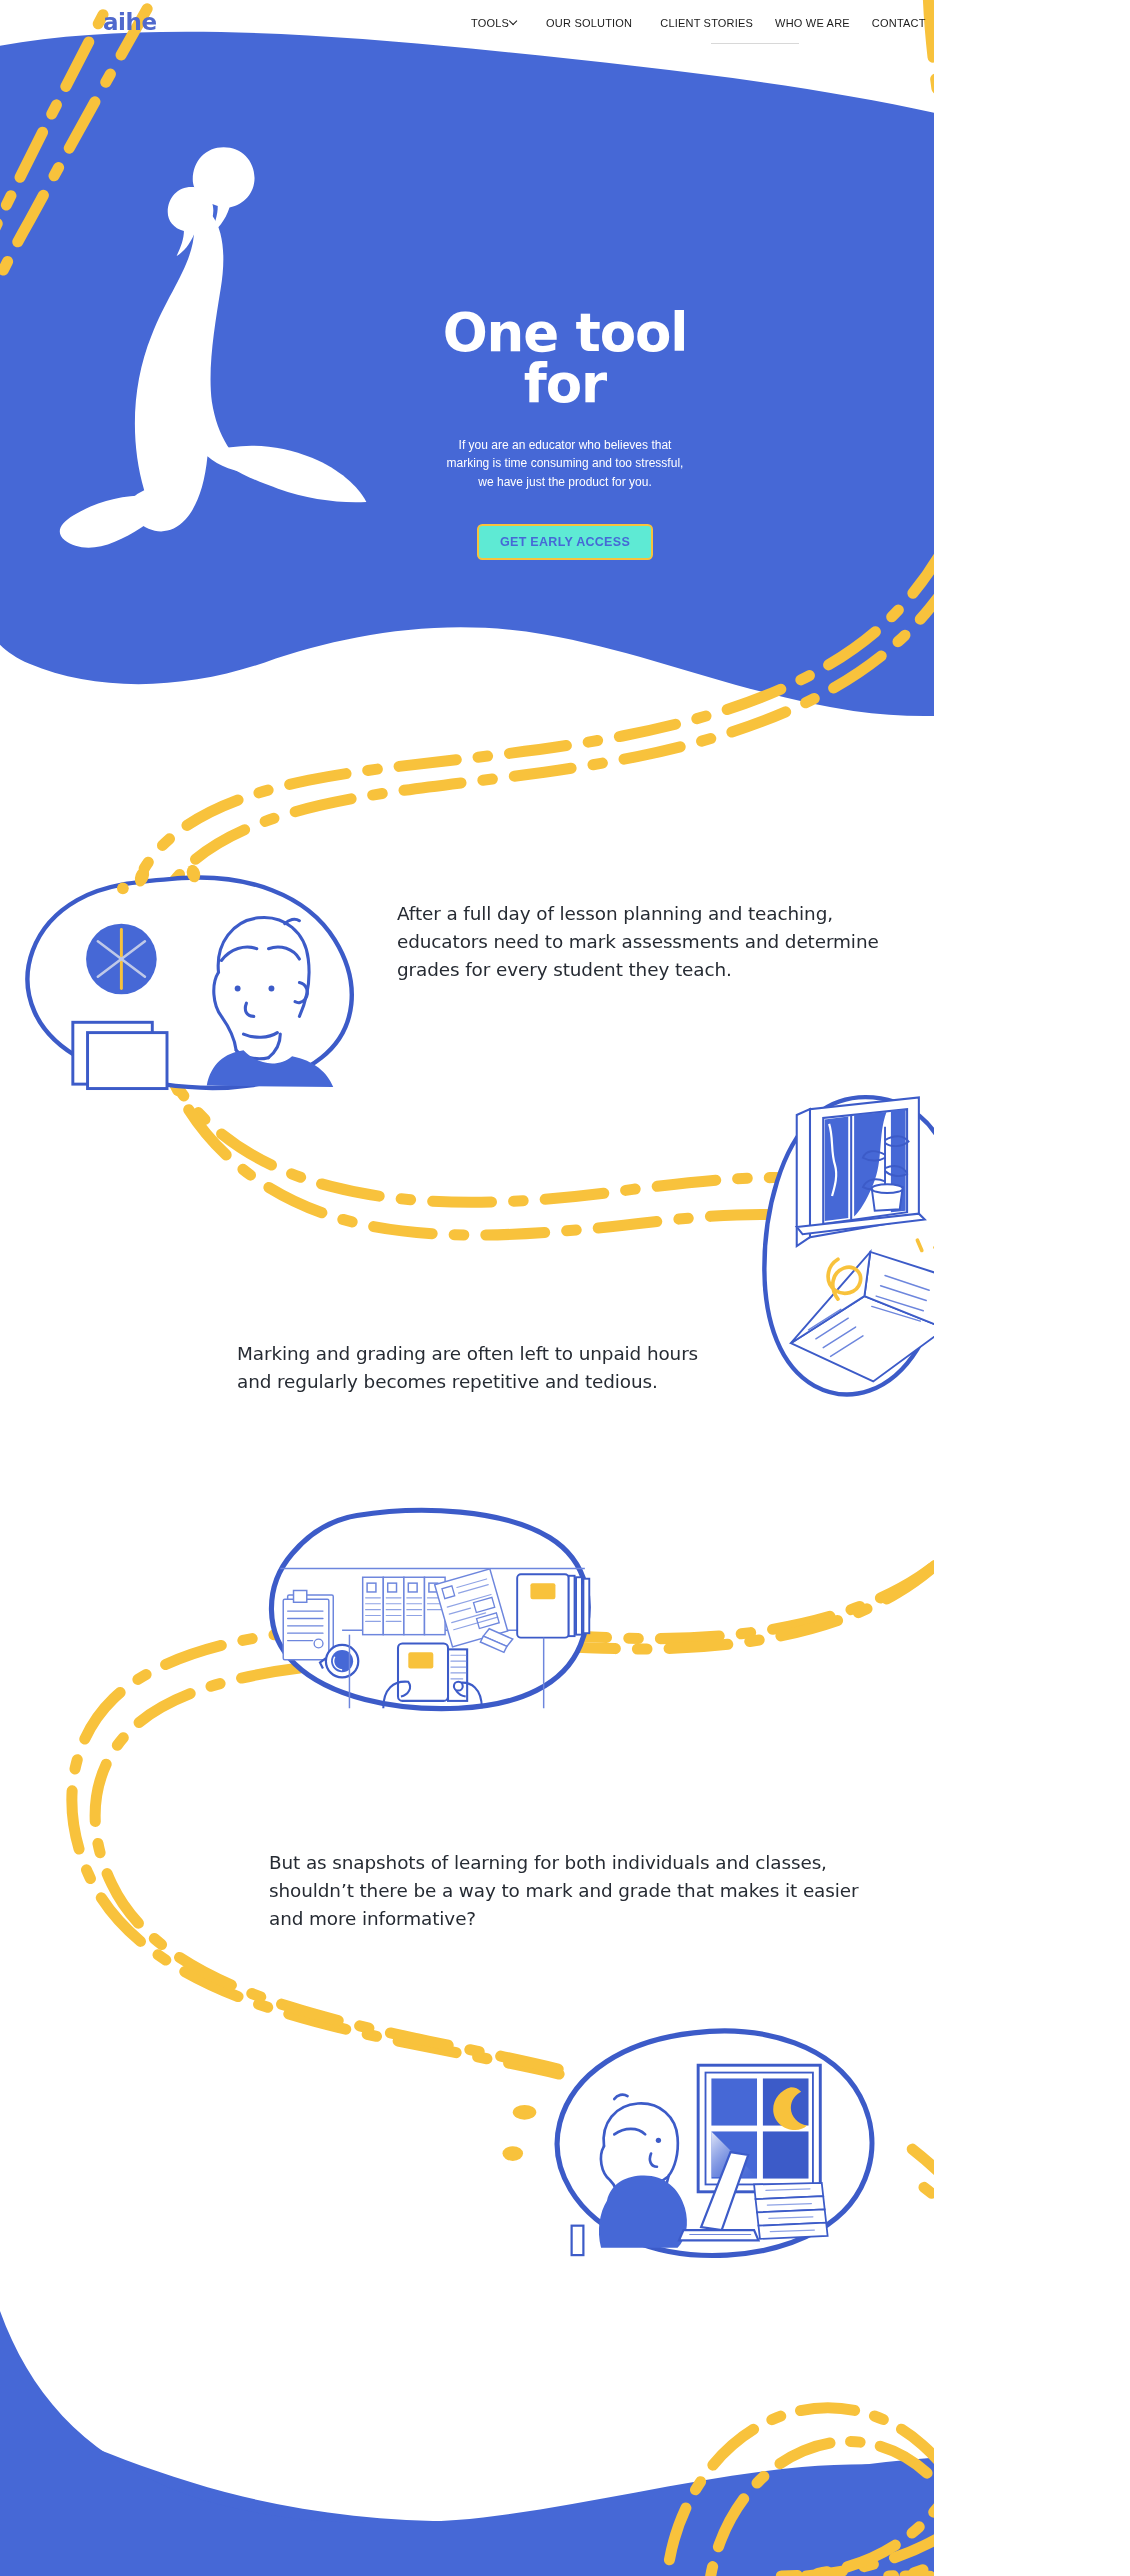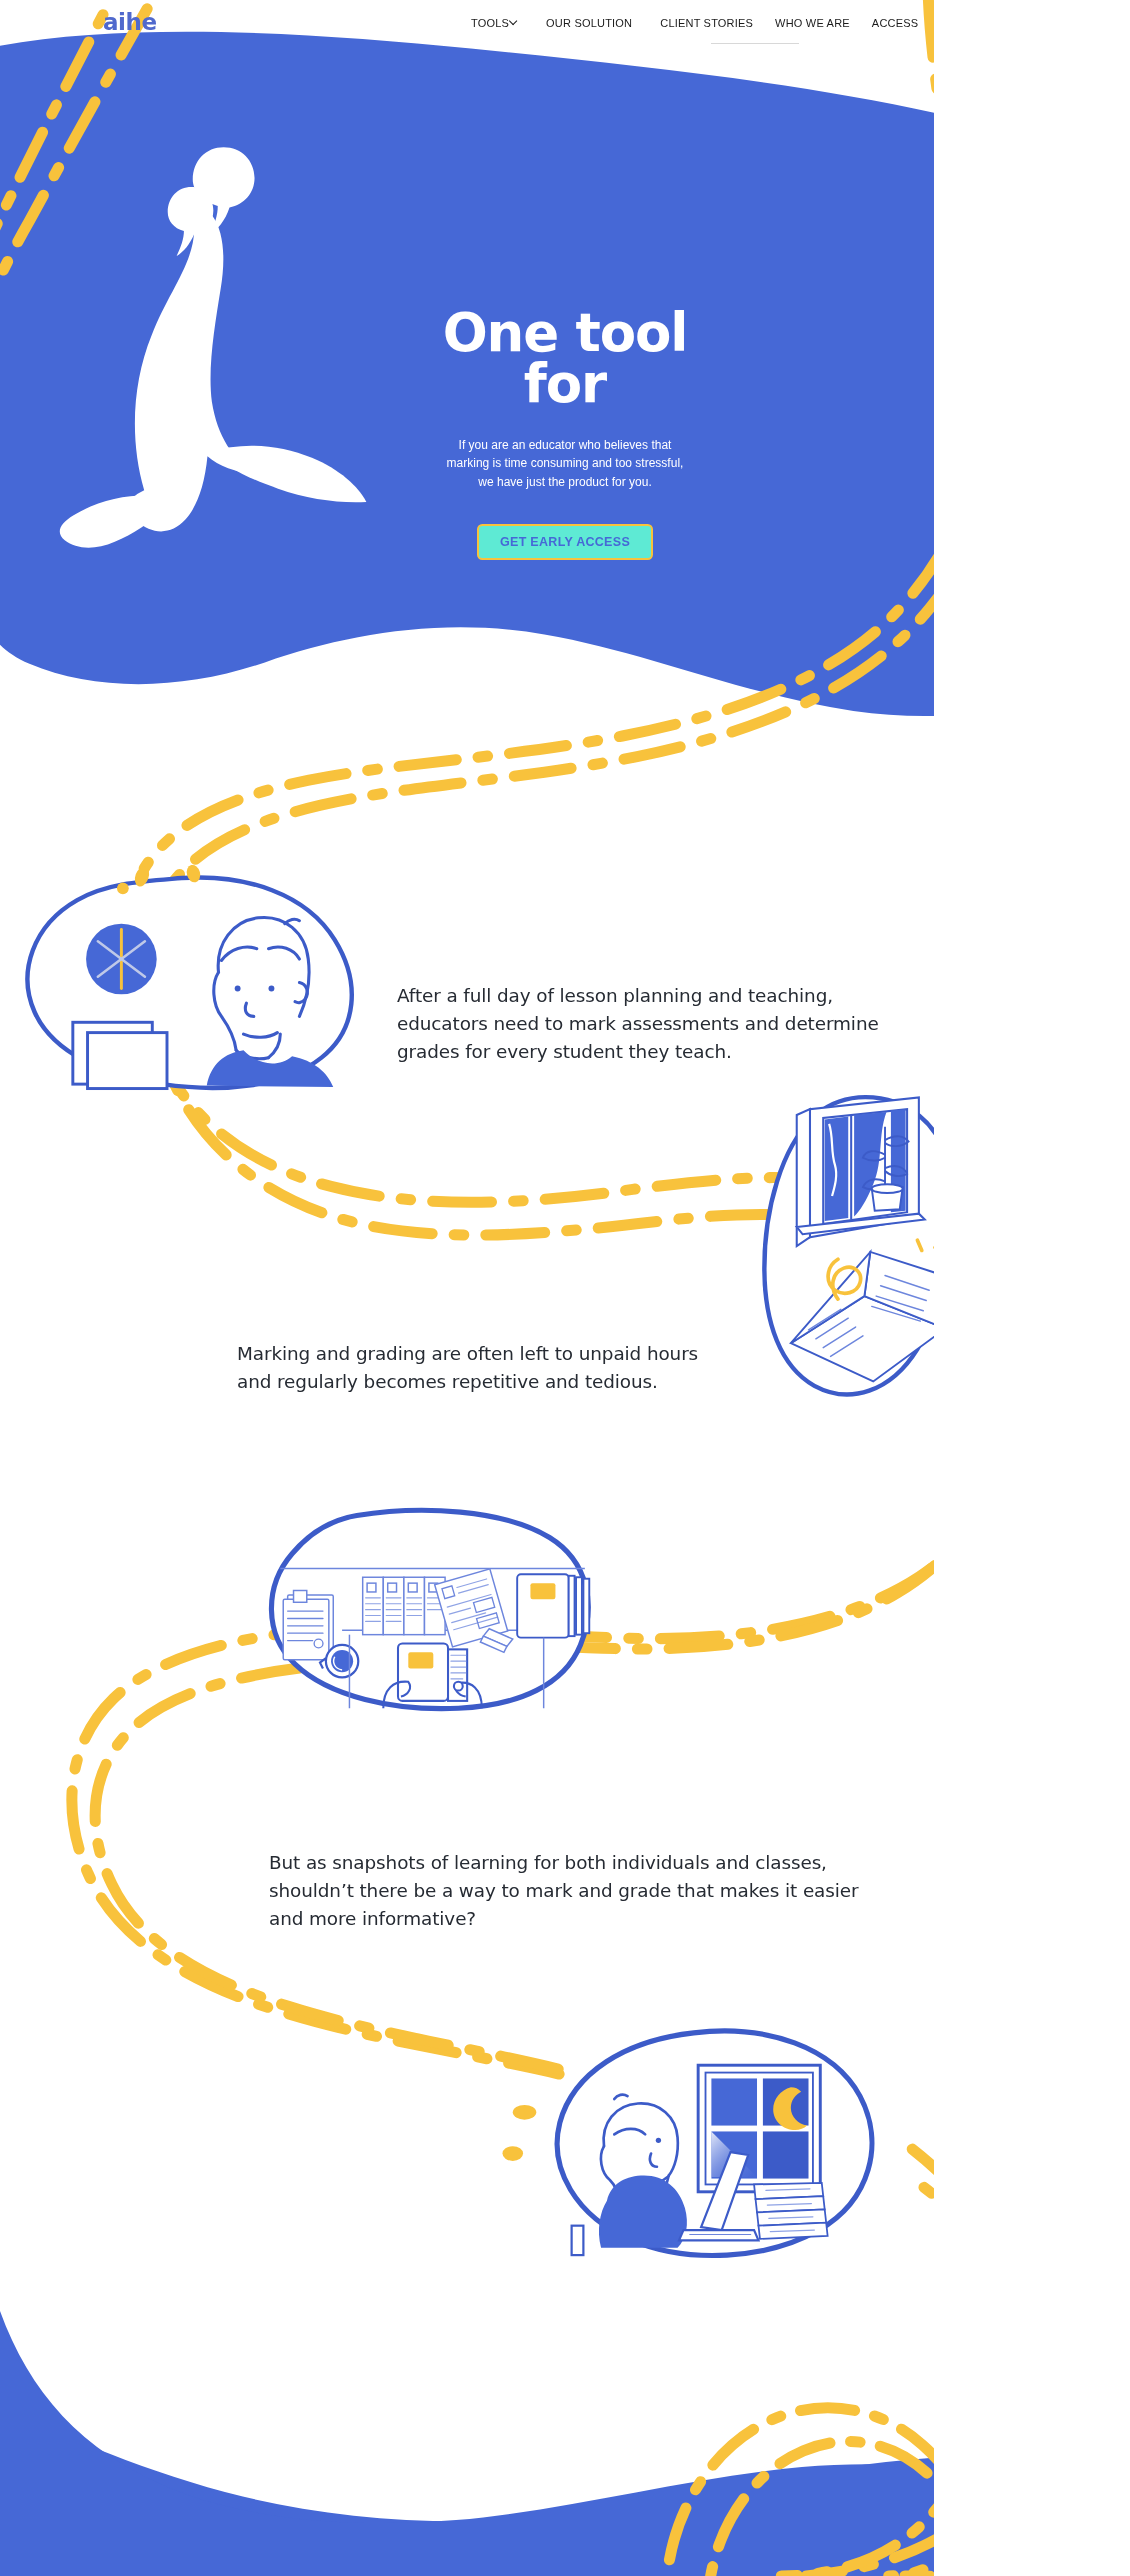--- a/index.html
+++ b/index.html
@@ -139,21 +139,21 @@
   .body-para {
     position: absolute;
     z-index: 25;
     font-family: "DejaVu Sans", sans-serif;
     font-size: 18.4px;
     line-height: 1.52;
     color: #262b33;
     font-weight: 400;
     letter-spacing: -0.1px;
   }
-  #para-1 { left: 397px; top: 982px; width: 508px; }
+  #para-1 { left: 397px; top: 900px; width: 508px; }
   #para-2 { left: 237px; top: 1340px; width: 486px; }
   #para-3 { left: 269px; top: 1849px; width: 611px; }
 </style>
 </head>
 <body>
 
 <div id="page">
 
   <svg class="art" viewBox="0 0 1536 3500" width="1130" height="2576" xmlns="http://www.w3.org/2000/svg" preserveAspectRatio="none">
     <defs>
@@ -573,21 +573,21 @@
 
       <span class="nav-item">OUR SOLUTION</span>
       <span class="nav-gap"></span>
 
       <span class="nav-item">CLIENT STORIES</span>
       <span class="nav-gap-sm"></span>
 
       <span class="nav-item">WHO WE ARE</span>
       <span class="nav-gap-sm"></span>
 
-      <span class="nav-item">ACCESS</span>
+      <span class="nav-item">CONTACT</span>
       <span class="nav-gap-sm"></span>
 
       <span class="nav-item">BLOG</span>
     </div>
     <div id="nav-underline"></div>
   </nav>
 
   <div id="hero-text">
     <h1 id="hero-title">
       <span>One tool</span><br>

